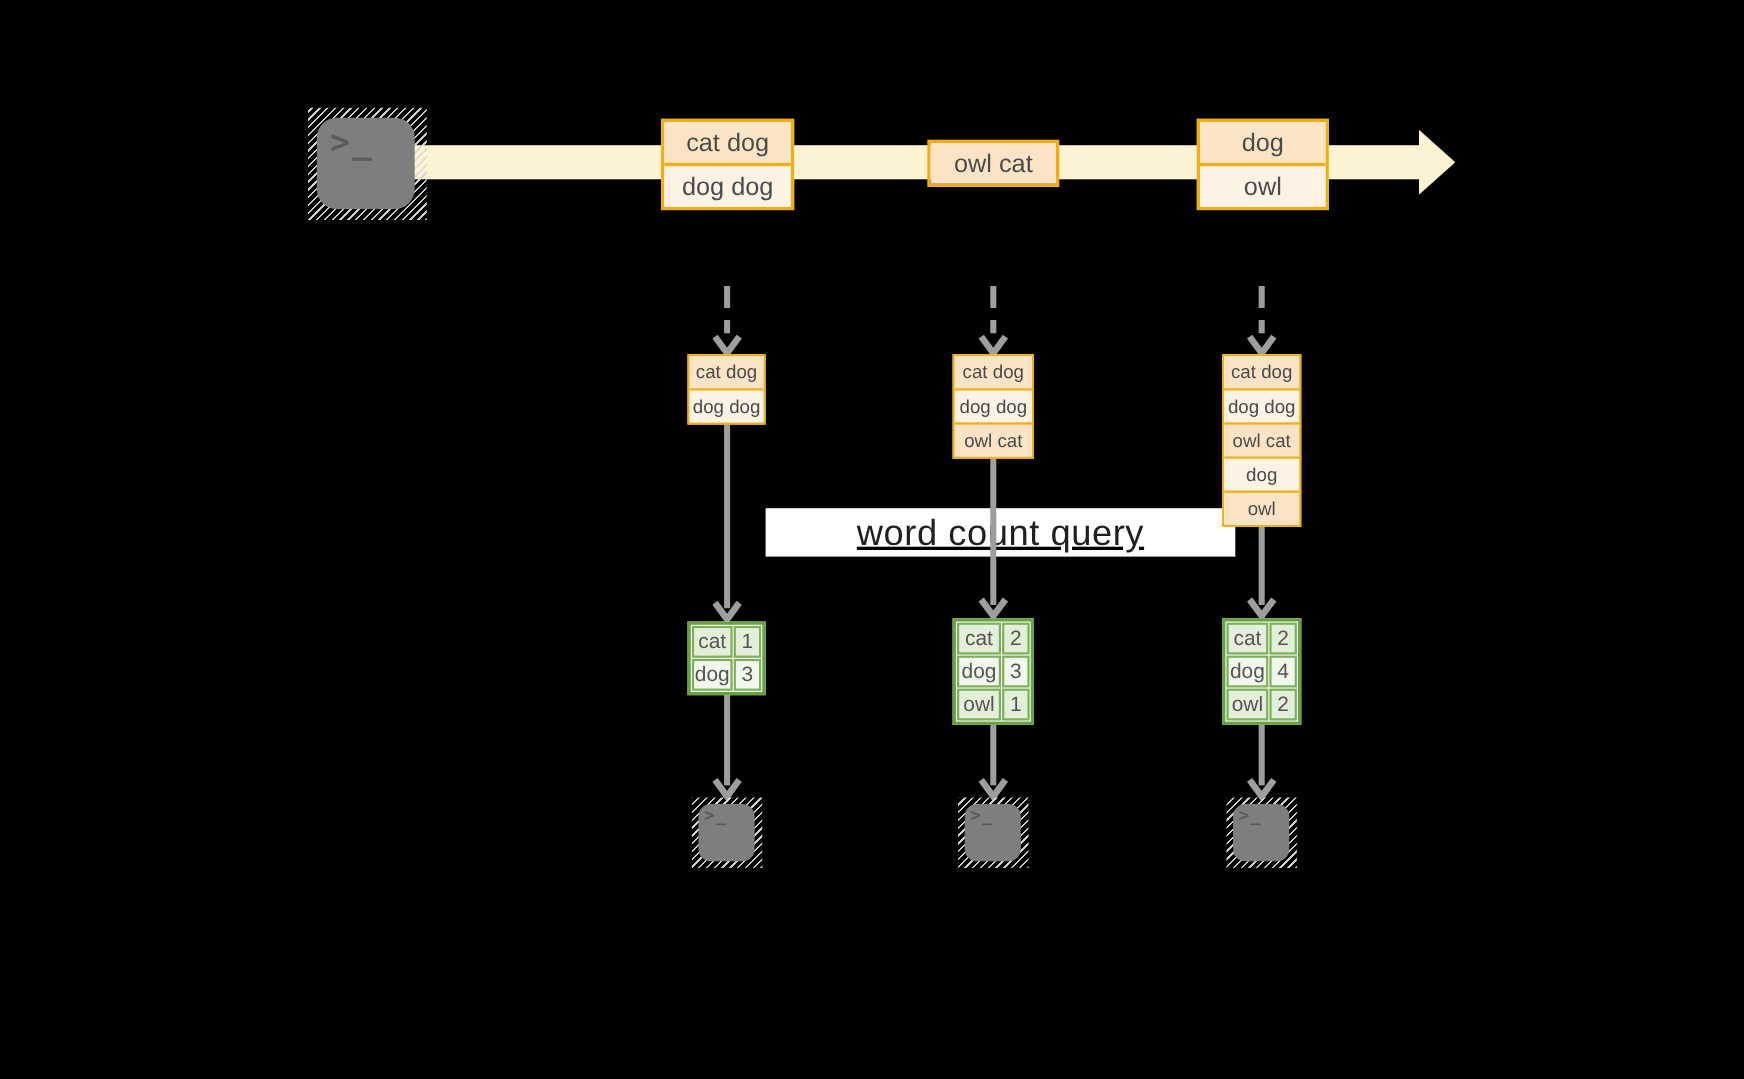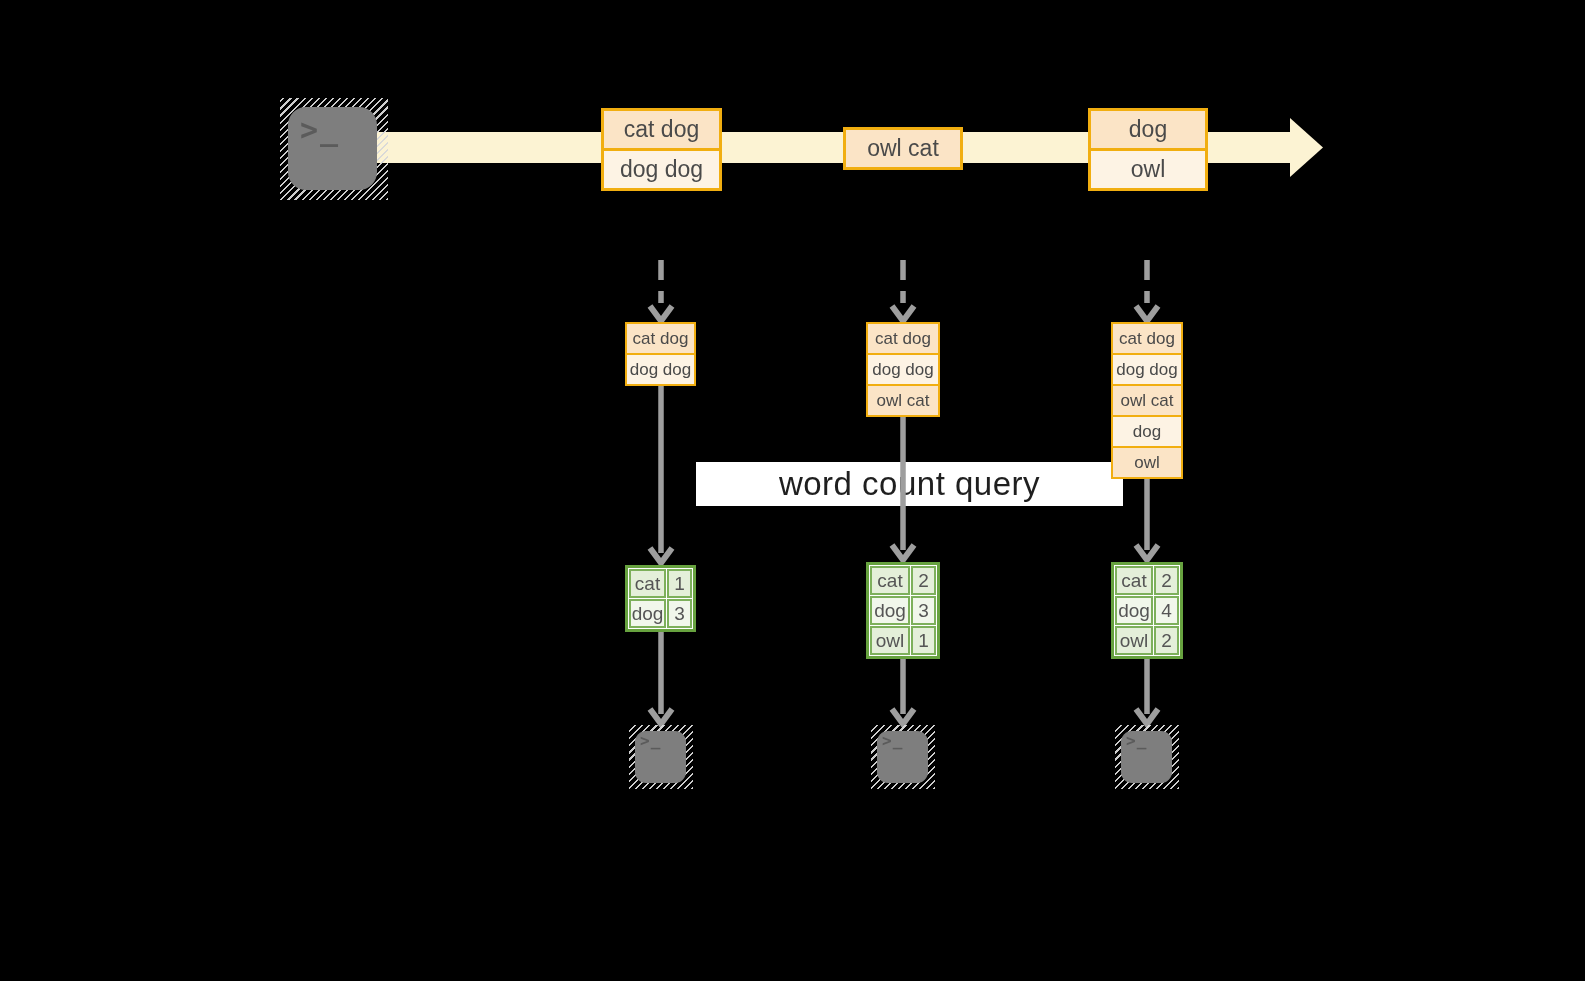--- a/index.html
+++ b/index.html
@@ -5,21 +5,21 @@
   html,body{margin:0;padding:0;background:#000;}
   .canvas{
     position:relative;width:1585px;height:981px;background:#000;overflow:hidden;
     font-family:"Liberation Sans","DejaVu Sans",sans-serif;
   }
   svg.layer{position:absolute;left:0;top:0;z-index:2;}
 
   
   .query-banner{
     position:absolute;left:696px;top:462px;width:427px;height:44px;
-    background:#ffffff;z-index:1;display:flex;align-items:center;justify-content:center;
+    background:#ffffff;z-index:1;display:flex;align-items:center;justify-content:center;text-decoration:underline;
   }
   .query-banner span{font-size:33px;color:#1f1f1f;letter-spacing:0.5px;}
 
   
   .event-box{
     position:absolute;box-sizing:border-box;border:3px solid #F1AE10;background:#FDF3E4;
     display:flex;flex-direction:column;z-index:3;
   }
   .event-box .row{
     height:37px;display:flex;align-items:center;justify-content:center;

